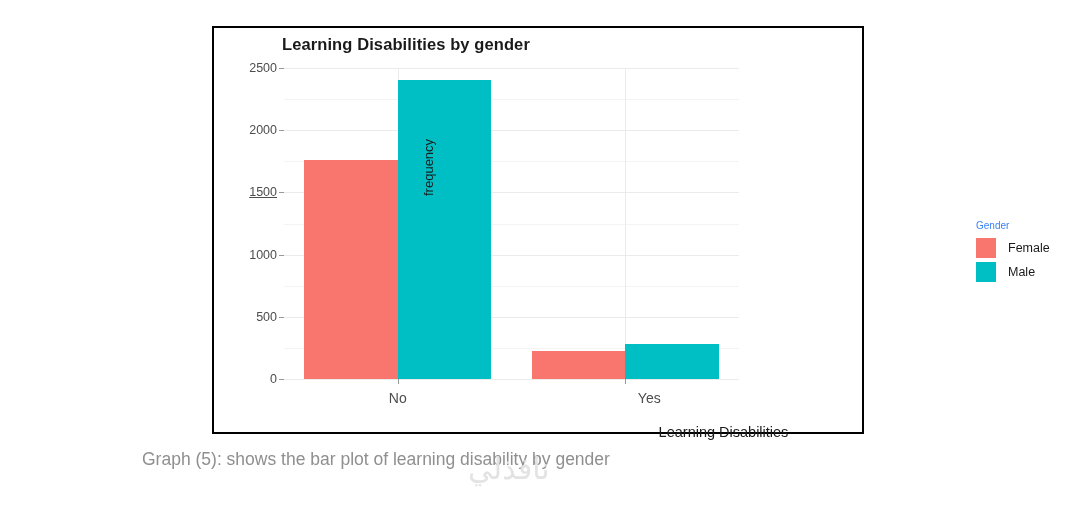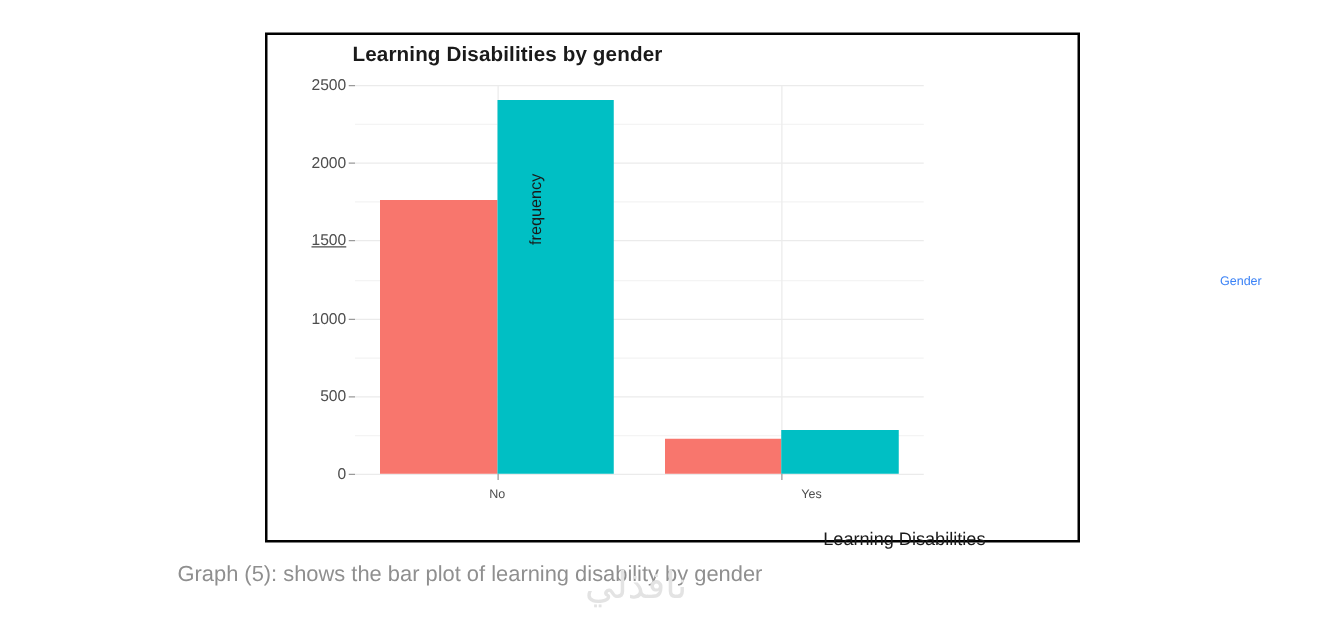--- a/index.html
+++ b/index.html
@@ -93,21 +93,21 @@
     position: absolute;
     top: 100%;
     width: 1px;
     height: 5px;
     background: #9a9a9a;
   }
   .xtick-label {
     position: absolute;
     top: calc(100% + 11px);
     transform: translateX(-50%);
-    font-size: 10px;
+    font-size: 14px;
     color: #4d4d4d;
     white-space: nowrap;
   }
 
   
   .bar {
     position: absolute;
     bottom: 0;
   }
 
@@ -232,20 +232,30 @@
       <div class="bar" title="Female / Yes: 228" style="left: 247.975px; width: 93.275px; height: 28.3632px; background: rgb(248, 118, 109);"></div>
       <div class="bar" title="Male / Yes: 278" style="left: 341.25px; width: 93.275px; height: 34.5832px; background: rgb(0, 191, 196);"></div>
     </div>
 
   <div id="y-axis-title">frequency</div>
 
   <div id="x-axis-title">Learning Disabilities</div>
 
   <div id="legend">
     <div id="legend-title">Gender</div>
+    <div id="legend-items">
+        <div class="legend-item">
+          <span class="legend-swatch" style="background: rgb(248, 118, 109);"></span>
+          <span class="legend-label">Female</span>
+        </div>
+        <div class="legend-item">
+          <span class="legend-swatch" style="background: rgb(0, 191, 196);"></span>
+          <span class="legend-label">Male</span>
+        </div>
+      </div>
   </div>
 
 </div>
 
 <div id="caption">Graph (5): shows the bar plot of learning disability by gender</div>
 
 <div id="watermark">
   <div id="watermark-mark">نافذلي</div>
 </div>
 

